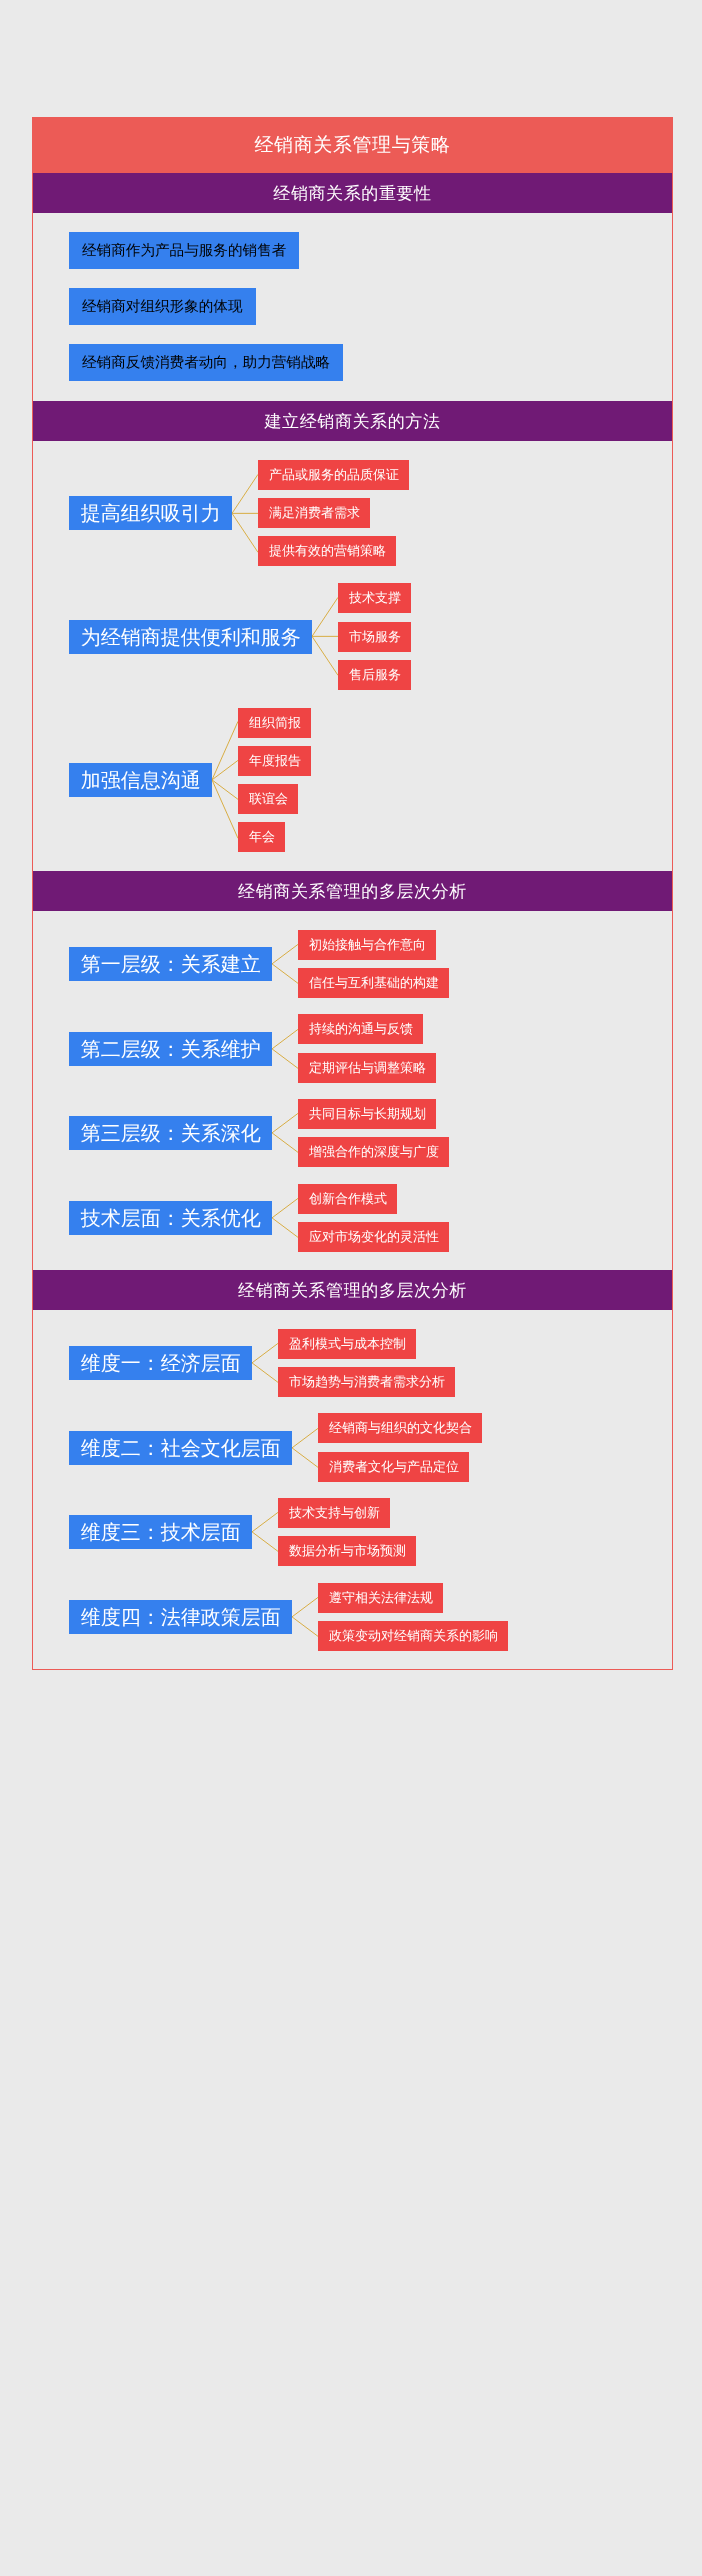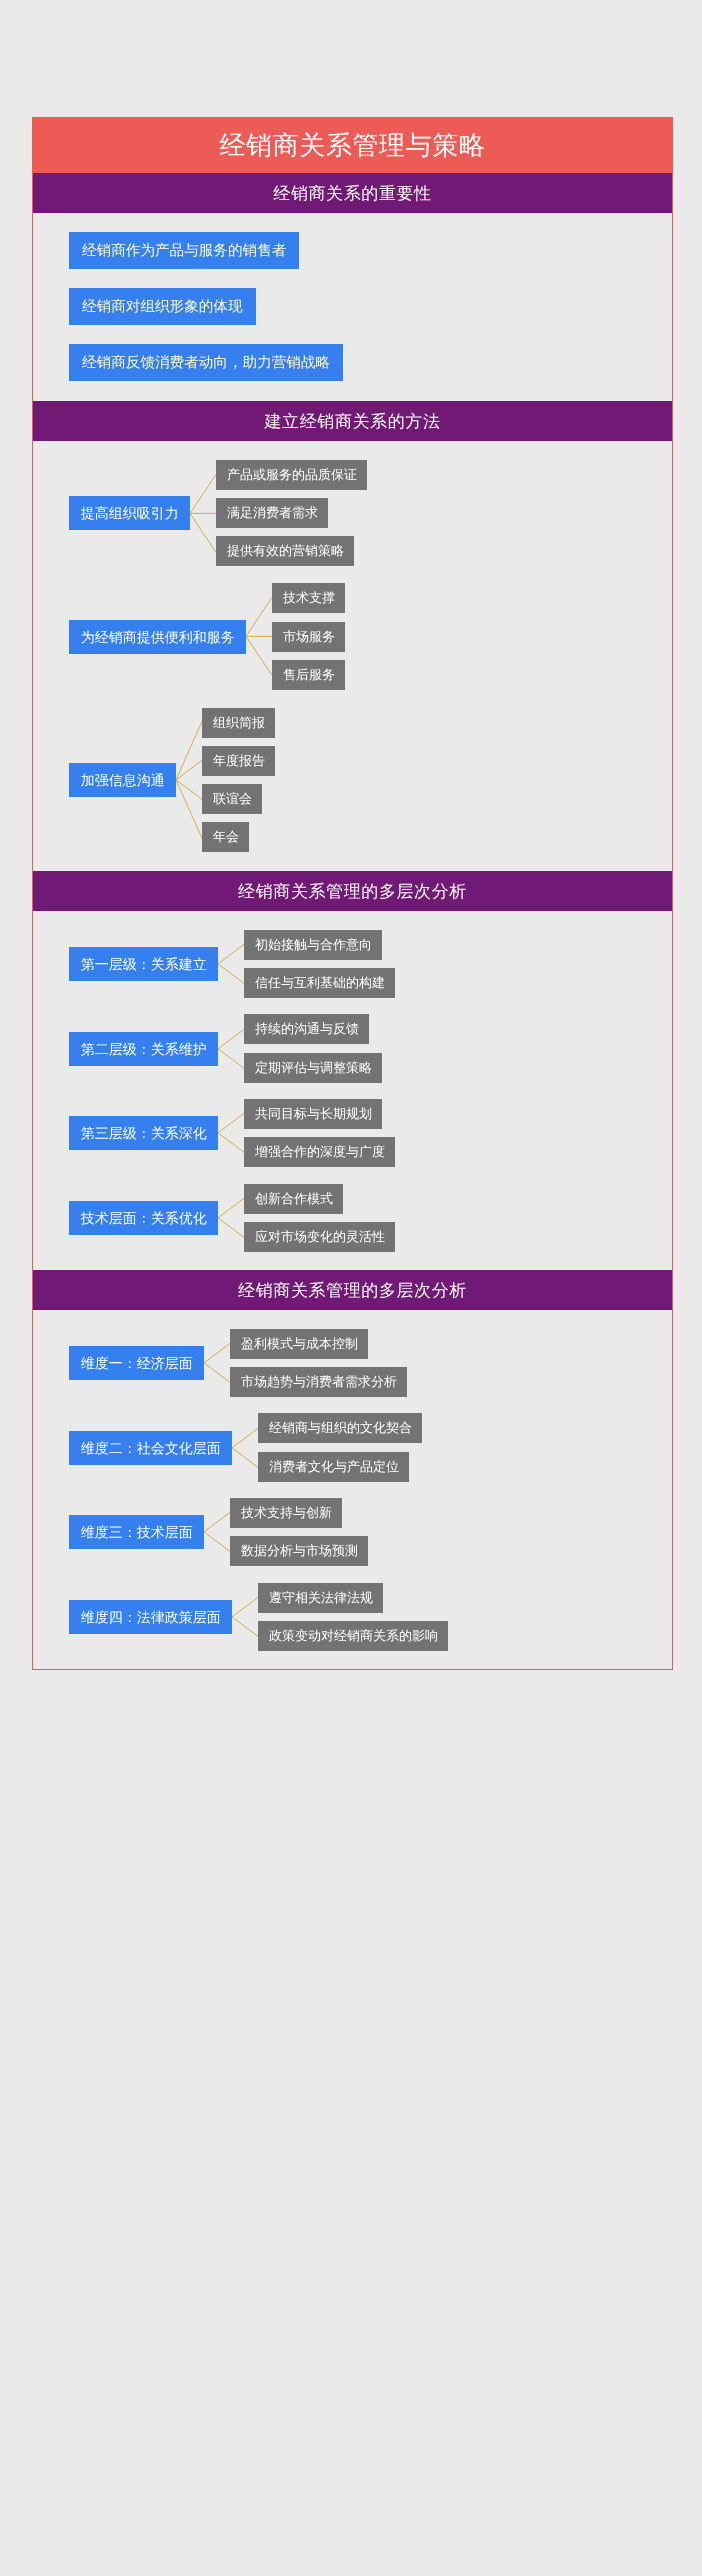--- a/index.html
+++ b/index.html
@@ -31,21 +31,21 @@
   
   .title-bar {
     background: #EC5B56;
     height: 56px;
     display: flex;
     align-items: center;
     justify-content: center;
   }
   .title-bar .title-text {
     color: #FFFFFF;
-    font-size: 26px;
+    font-size: 19px;
     letter-spacing: 0.6px;
     font-weight: normal;
   }
 
   
   .section-header {
     background: #701a75;
     height: 40px;
     display: flex;
     align-items: center;
@@ -62,21 +62,21 @@
     background: #EAEAEA;
     position: relative;
   }
 
   
   .flat-list {
     padding: 19px 0 20px 0;
   }
   .flat-item {
     background: #3580EE;
-    color: #fef9c3;
+    color: #000000;
     font-size: 14.6px;
     height: 37px;
     line-height: 37px;
     margin: 0 0 19px 36px;
     padding: 0 13px;
     display: inline-block;
     box-sizing: border-box;
     white-space: nowrap;
   }
   .flat-row { display: block; }
@@ -98,21 +98,21 @@
   .parent-wrap {
     position: relative;
     z-index: 2;
     flex: 0 0 auto;
     display: flex;
     align-items: center;
   }
   .parent-node {
     background: #3580EE;
     color: #FFFFFF;
-    font-size: 14px;
+    font-size: 20px;
     height: 34px;
     line-height: 34px;
     padding: 0 11.7px;
     white-space: nowrap;
     box-sizing: border-box;
     text-align: center;
   }
 
   .connector {
     flex: 0 0 auto;
@@ -124,21 +124,21 @@
 
   .children-col {
     flex: 0 0 auto;
     display: flex;
     flex-direction: column;
     justify-content: center;
     z-index: 2;
     position: relative;
   }
   .child-node {
-    background: #737373;
+    background: #ef4444;
     color: #FFFFFF;
     font-size: 13px;
     height: 30px;
     line-height: 30px;
     padding: 0 10.5px;
     margin-bottom: 8.2px;
     white-space: nowrap;
     box-sizing: border-box;
     align-self: flex-start;
   }

